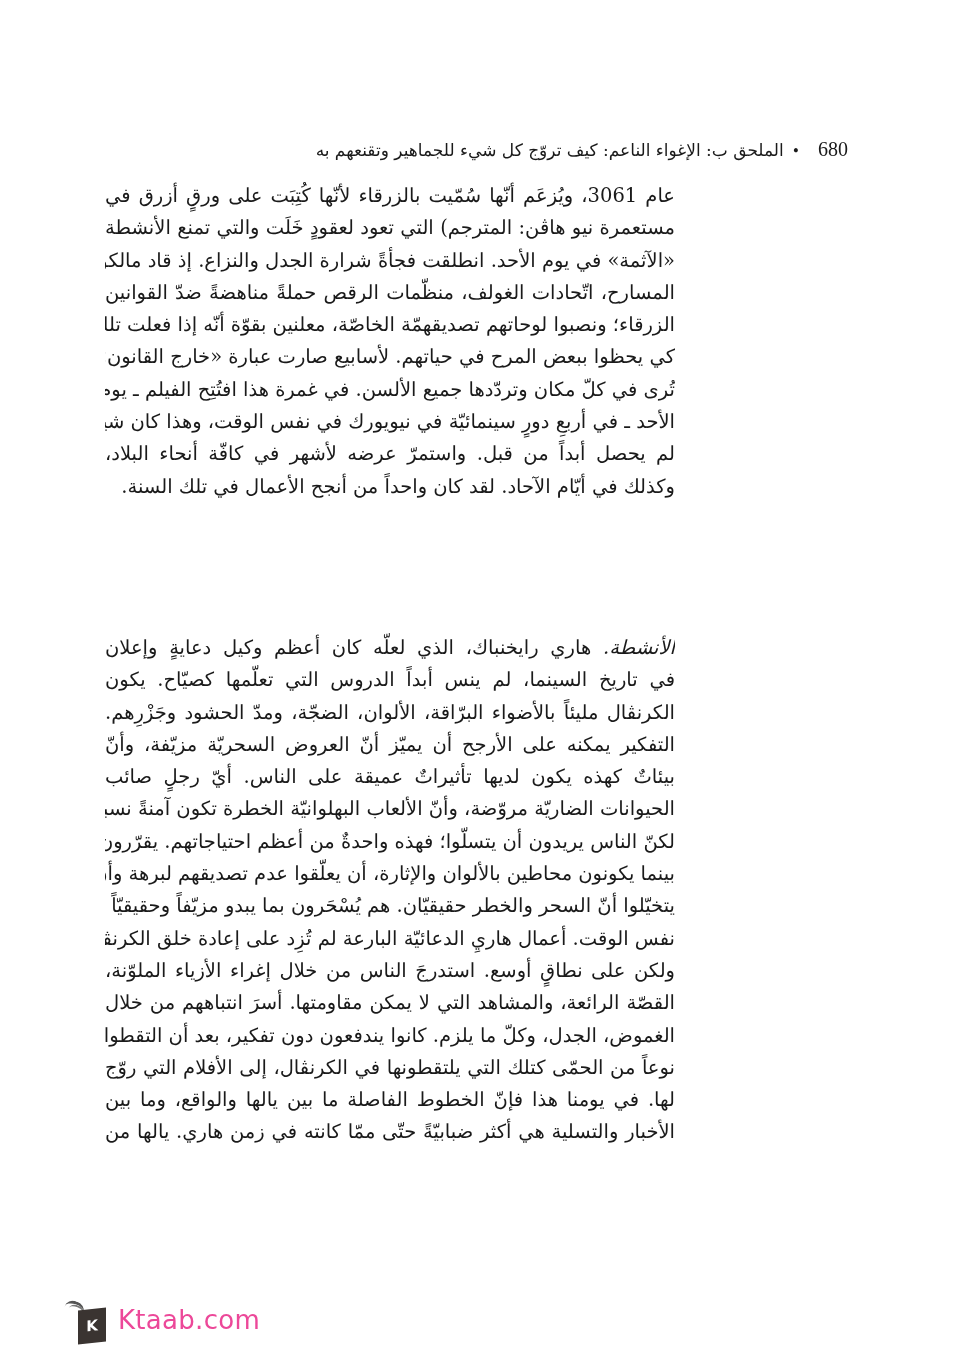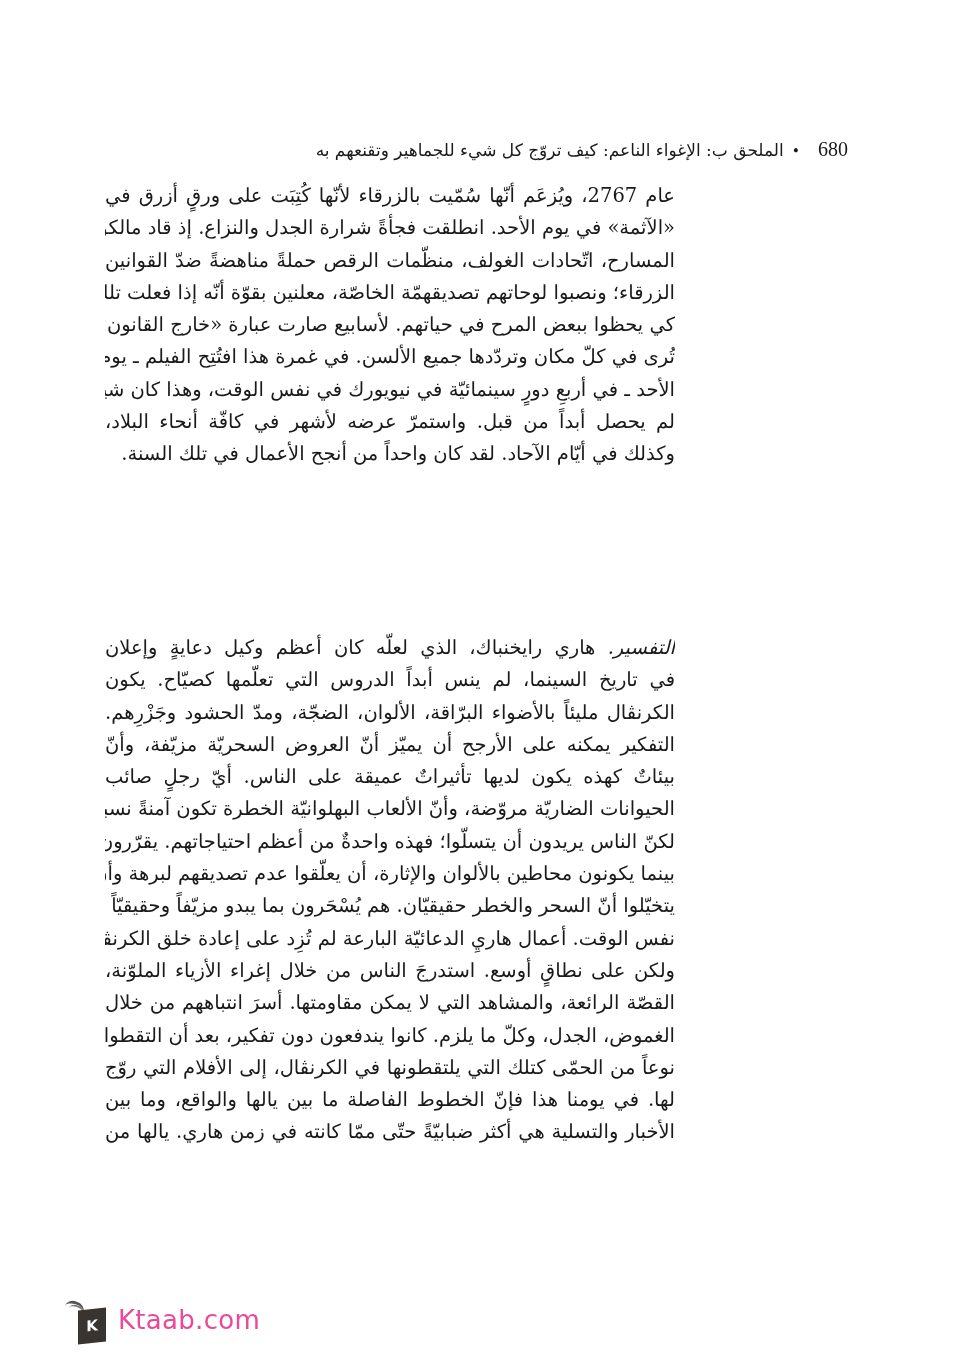--- a/index.html
+++ b/index.html
@@ -21,33 +21,34 @@
     .logo .name { font-family:"DejaVu Sans", sans-serif; font-size:26px; color:#ec4899; margin-left:8px; letter-spacing:0.3px; }
   </style>
 </head>
 <body>
 
 <div class="header">
   <span class="pnum">680</span><span class="bullet">•</span><span>الملحق ب: الإغواء الناعم: كيف تروّج كل شيء للجماهير وتقنعهم به</span>
 </div>
 
 <div class="body p1">
-  <div class="line">عام 2767، ويُزعَم أنّها سُمّيت بالزرقاء لأنّها كُتِبَت على ورقٍ أزرق في</div>
+  <div class="line">عام 3061، ويُزعَم أنّها سُمّيت بالزرقاء لأنّها كُتِبَت على ورقٍ أزرق في</div>
+  <div class="line">مستعمرة نيو هاڤن: المترجم) التي تعود لعقودٍ خَلَت والتي تمنع الأنشطة</div>
   <div class="line">«الآثمة» في يوم الأحد. انطلقت فجأةً شرارة الجدل والنزاع. إذ قاد مالكو</div>
   <div class="line">المسارح، اتّحادات الغولف، منظّمات الرقص حملةً مناهضةً ضدّ القوانين</div>
   <div class="line">الزرقاء؛ ونصبوا لوحاتهم تصديقهمّة الخاصّة، معلنين بقوّة أنّه إذا فعلت تلك</div>
   <div class="line">كي يحظوا ببعض المرح في حياتهم. لأسابيع صارت عبارة «خارج القانون»</div>
   <div class="line">تُرى في كلّ مكان وتردّدها جميع الألسن. في غمرة هذا افتُتِح الفيلم ـ يوم</div>
   <div class="line">الأحد ـ في أربعِ دورٍ سينمائيّة في نيويورك في نفس الوقت، وهذا كان شيئاً</div>
   <div class="line">لم يحصل أبداً من قبل. واستمرّ عرضه لأشهر في كافّة أنحاء البلاد،</div>
   <div class="line last">وكذلك في أيّام الآحاد. لقد كان واحداً من أنجح الأعمال في تلك السنة.</div>
 </div>
 
 <div class="body p2">
-  <div class="line"><span class="italic-lead">التفسير.</span><span> هاري رايخنباك، الذي لعلّه كان أعظم وكيل دعايةٍ وإعلان</span></div>
+  <div class="line"><span class="italic-lead">الأنشطة.</span><span> هاري رايخنباك، الذي لعلّه كان أعظم وكيل دعايةٍ وإعلان</span></div>
   <div class="line">في تاريخ السينما، لم ينس أبداً الدروس التي تعلّمها كصيّاح. يكون</div>
   <div class="line">الكرنڤال مليئاً بالأضواء البرّاقة، الألوان، الضجّة، ومدّ الحشود وجَزْرِهم.</div>
   <div class="line">التفكير يمكنه على الأرجح أن يميّز أنّ العروض السحريّة مزيّفة، وأنّ</div>
   <div class="line">بيئاتٌ كهذه يكون لديها تأثيراتٌ عميقة على الناس. أيّ رجلٍ صائب</div>
   <div class="line">الحيوانات الضاريّة مروّضة، وأنّ الألعاب البهلوانيّة الخطرة تكون آمنةً نسبيّاً.</div>
   <div class="line">لكنّ الناس يريدون أن يتسلّوا؛ فهذه واحدةٌ من أعظم احتياجاتهم. يقرّرون،</div>
   <div class="line">بينما يكونون محاطين بالألوان والإثارة، أن يعلّقوا عدم تصديقهم لبرهة وأن</div>
   <div class="line">يتخيّلوا أنّ السحر والخطر حقيقيّان. هم يُسْحَرون بما يبدو مزيّفاً وحقيقيّاً في</div>
   <div class="line">نفس الوقت. أعمال هاريِ الدعائيّة البارعة لم تُزِد على إعادة خلق الكرنڤال</div>
   <div class="line">ولكن على نطاقٍ أوسع. استدرجَ الناس من خلال إغراء الأزياء الملوّنة،</div>

